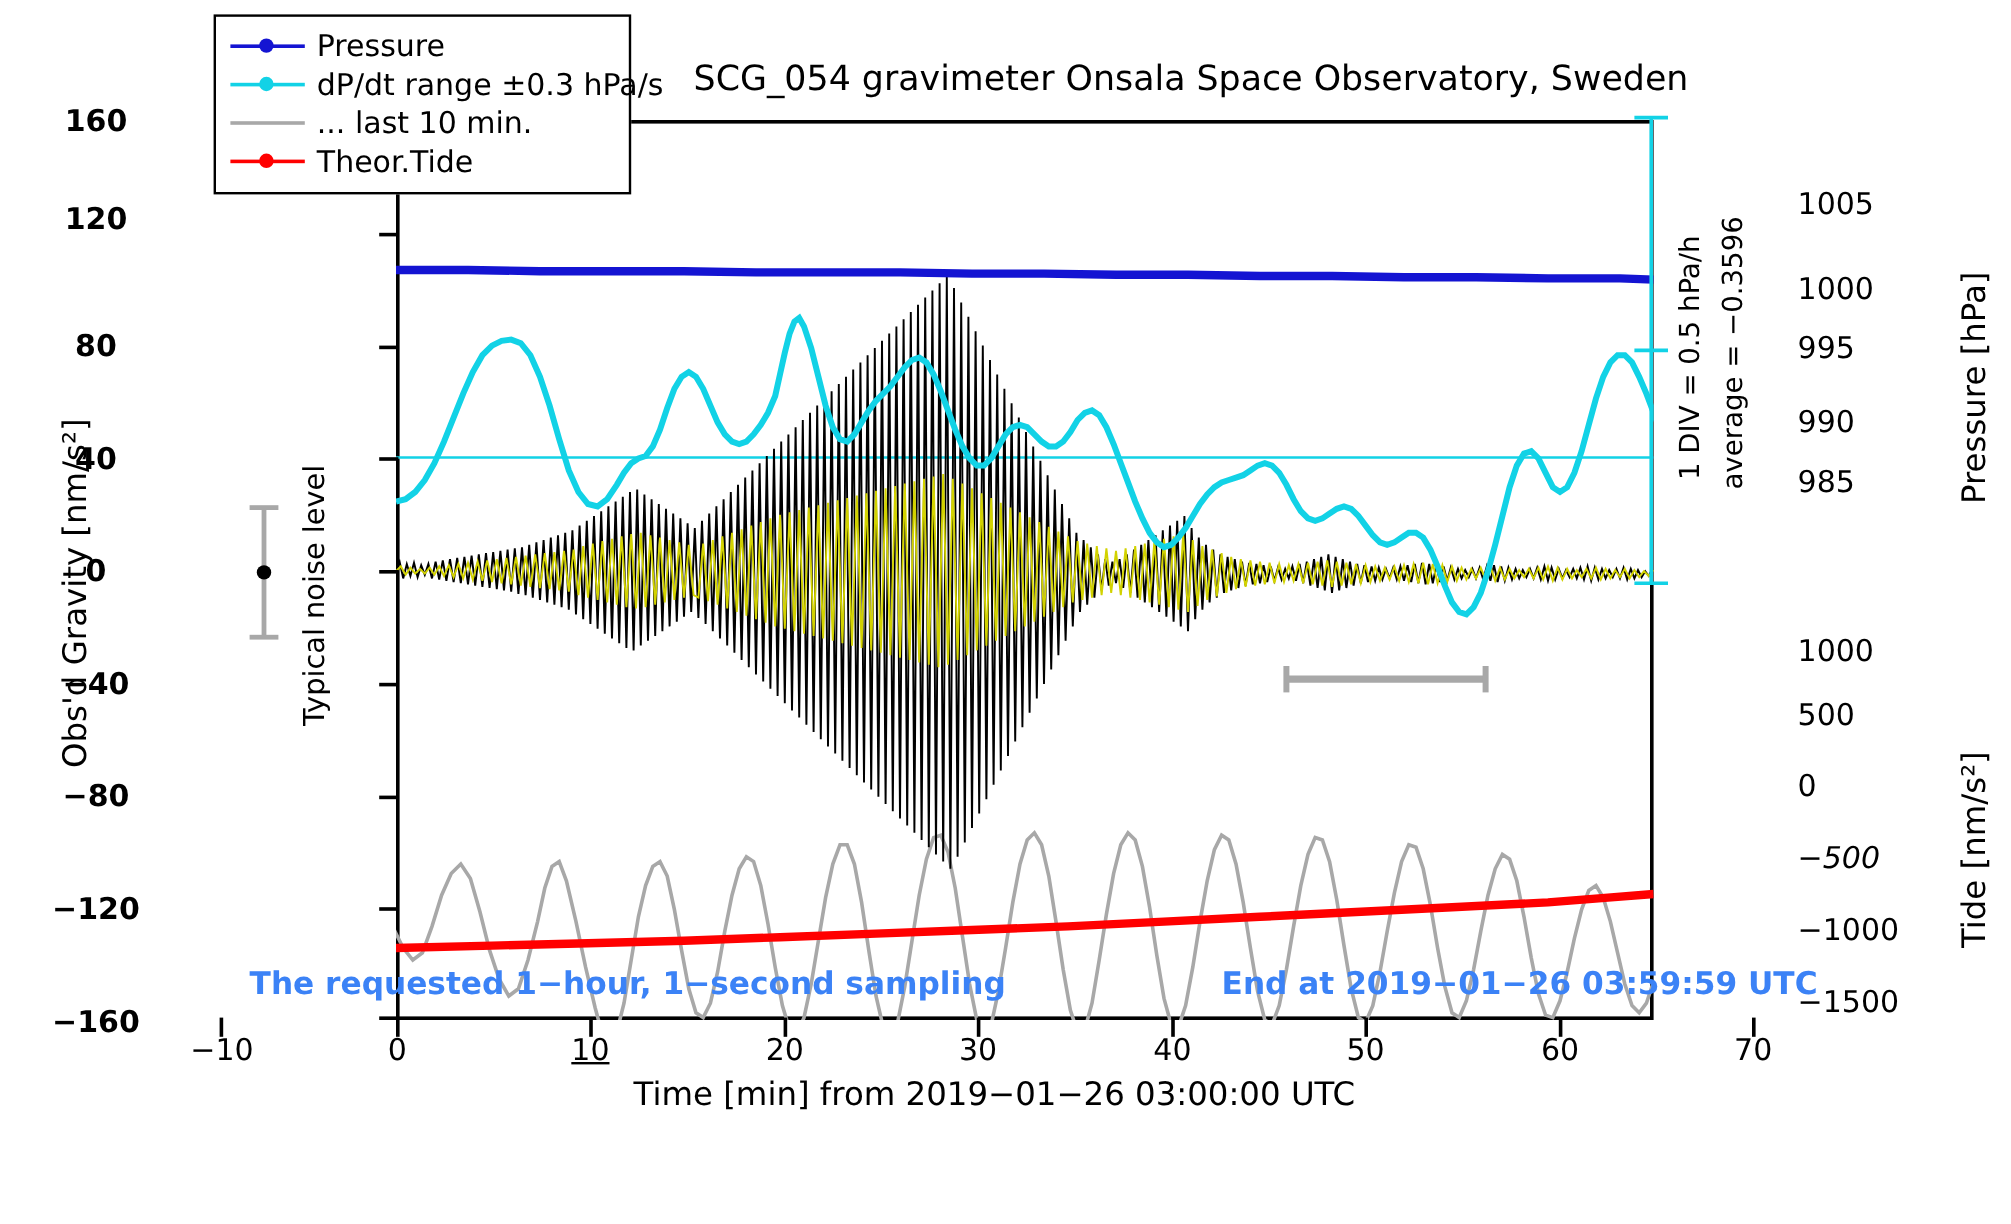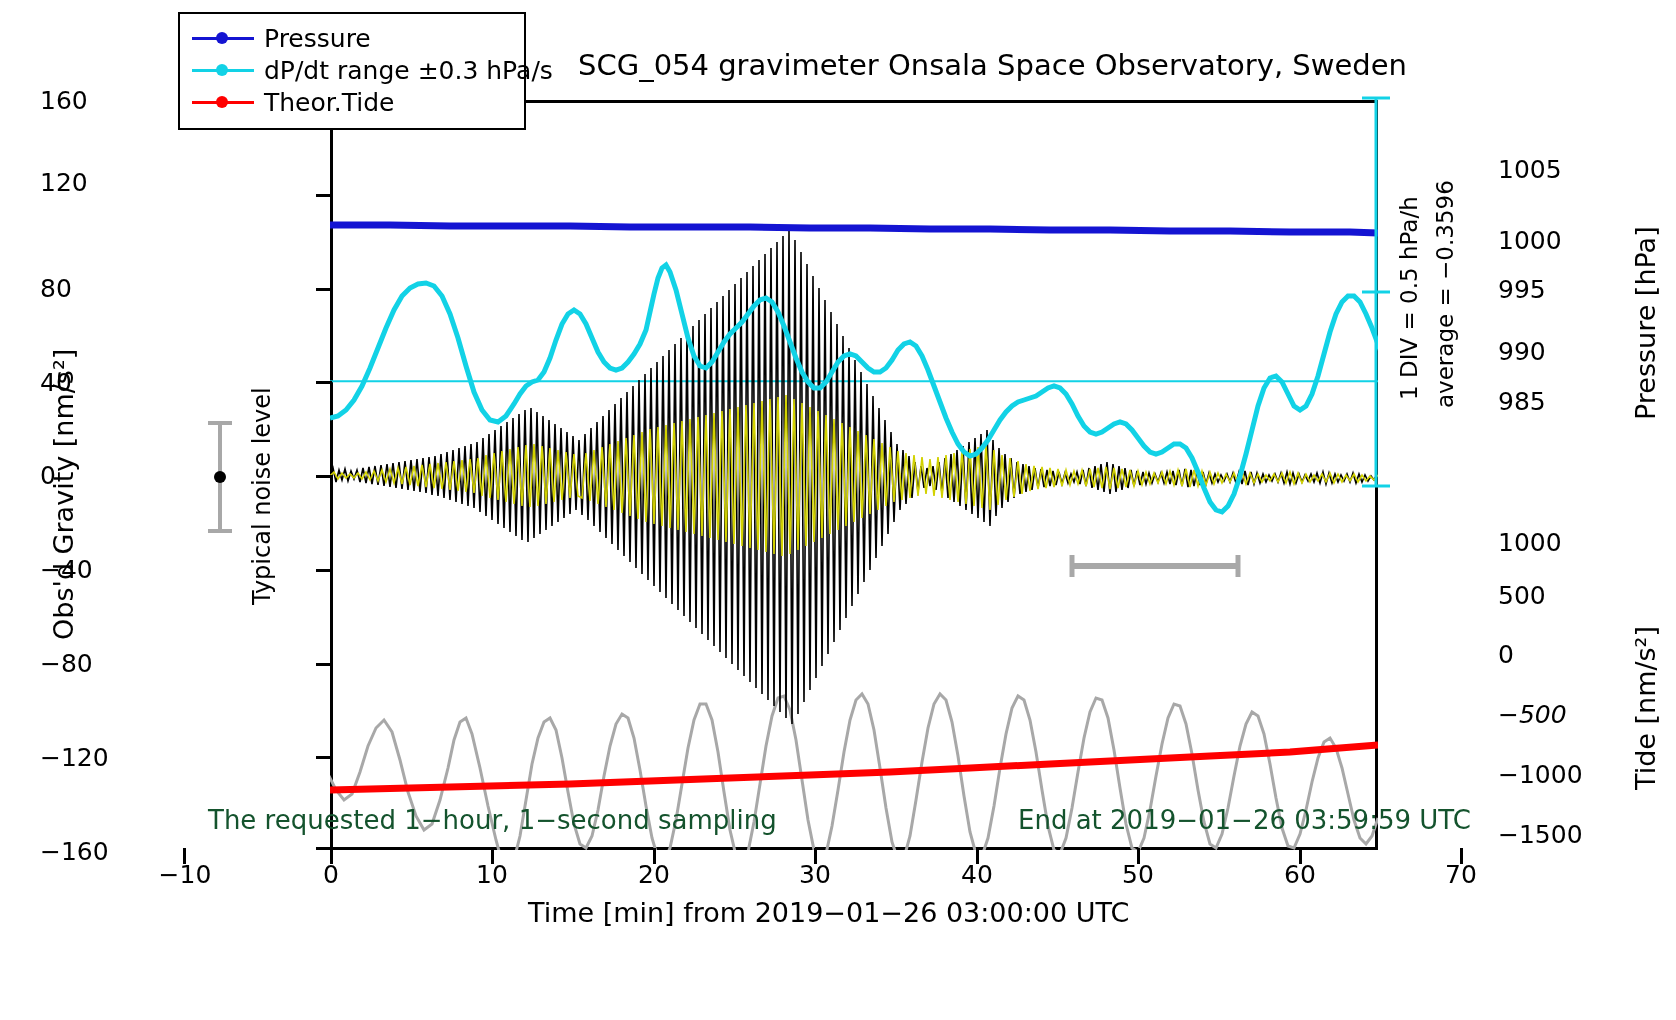--- a/index.html
+++ b/index.html
@@ -30,21 +30,21 @@
     box-sizing: border-box;
     background: transparent;
   }
 
   
   .tick-label {
     font-size: 25px;
     color: #000;
     white-space: nowrap;
   }
-  .tick-left   { text-align: left; }
+  .tick-left   { text-align: center; font-weight: bold; }
   .tick-right  { text-align: left; }
   .tick-bottom { text-align: center; }
 
   
   .tick-mark { background: #000; }
 
   
   .axis-title {
     font-size: 27px;
     color: #000;
@@ -106,22 +106,22 @@
   .legend-text {
     font-size: 25px;
     color: #000;
     white-space: nowrap;
     padding-left: 8px;
   }
 
   
   .annot {
     font-size: 26px;
-    font-weight: normal;
-    color: #14532d;
+    font-weight: bold;
+    color: #3b82f6;
     white-space: nowrap;
   }
   .annot-rot {
     font-size: 24px;
     color: #000;
     white-space: nowrap;
     transform: rotate(-90deg);
     transform-origin: 0 0;
   }
   .annot-rot-cyan {
@@ -195,21 +195,21 @@
   <div class="abs tick-mark" style="left:316px; top:288px; width:16px; height:3px;"></div>
   <div class="abs tick-mark" style="left:316px; top:381px; width:16px; height:3px;"></div>
   <div class="abs tick-mark" style="left:316px; top:475px; width:16px; height:3px;"></div>
   <div class="abs tick-mark" style="left:316px; top:569px; width:16px; height:3px;"></div>
   <div class="abs tick-mark" style="left:316px; top:663px; width:16px; height:3px;"></div>
   <div class="abs tick-mark" style="left:316px; top:756px; width:16px; height:3px;"></div>
   <div class="abs tick-mark" style="left:316px; top:847px; width:16px; height:3px;"></div>
 
   <div class="abs tick-label tick-bottom nosel" style="left:125px; top:860px; width:120px;">−10</div>
   <div class="abs tick-label tick-bottom nosel" style="left:271px; top:860px; width:120px;">0</div>
-  <div class="abs tick-label tick-bottom nosel" style="left:432px; top:860px; width:120px;">10</div>
+  <div class="abs tick-label tick-bottom nosel" style="left:432px; top:860px; width:120px;text-decoration:underline;">10</div>
   <div class="abs tick-label tick-bottom nosel" style="left:594px; top:860px; width:120px;">20</div>
   <div class="abs tick-label tick-bottom nosel" style="left:755px; top:860px; width:120px;">30</div>
   <div class="abs tick-label tick-bottom nosel" style="left:917px; top:860px; width:120px;">40</div>
   <div class="abs tick-label tick-bottom nosel" style="left:1078px; top:860px; width:120px;">50</div>
   <div class="abs tick-label tick-bottom nosel" style="left:1240px; top:860px; width:120px;">60</div>
   <div class="abs tick-label tick-bottom nosel" style="left:1401px; top:860px; width:120px;">70</div>
 
   <div class="abs tick-mark" style="left:183px; top:848px; width:3px; height:16px;"></div>
   <div class="abs tick-mark" style="left:330px; top:848px; width:3px; height:16px;"></div>
   <div class="abs tick-mark" style="left:491px; top:848px; width:3px; height:16px;"></div>
@@ -263,20 +263,26 @@
 
     <div class="legend-row">
       <span class="legend-sym">
         <span class="legend-line" style="background:#12d2e6;"></span>
         <span class="legend-dot" style="background:#12d2e6;"></span>
       </span>
       <span class="legend-text nosel">dP/dt range ±0.3 hPa/s</span>
     </div>
 
 
+    <div class="legend-row">
+      <span class="legend-sym">
+        <span class="legend-line" style="background:#a8a8a8;"></span>
+      </span>
+      <span class="legend-text nosel">... last 10 min.</span>
+    </div>
 
     <div class="legend-row">
       <span class="legend-sym">
         <span class="legend-line" style="background:#ff0000;"></span>
         <span class="legend-dot" style="background:#ff0000;"></span>
       </span>
       <span class="legend-text nosel">Theor.Tide</span>
     </div>
 
   </div>

